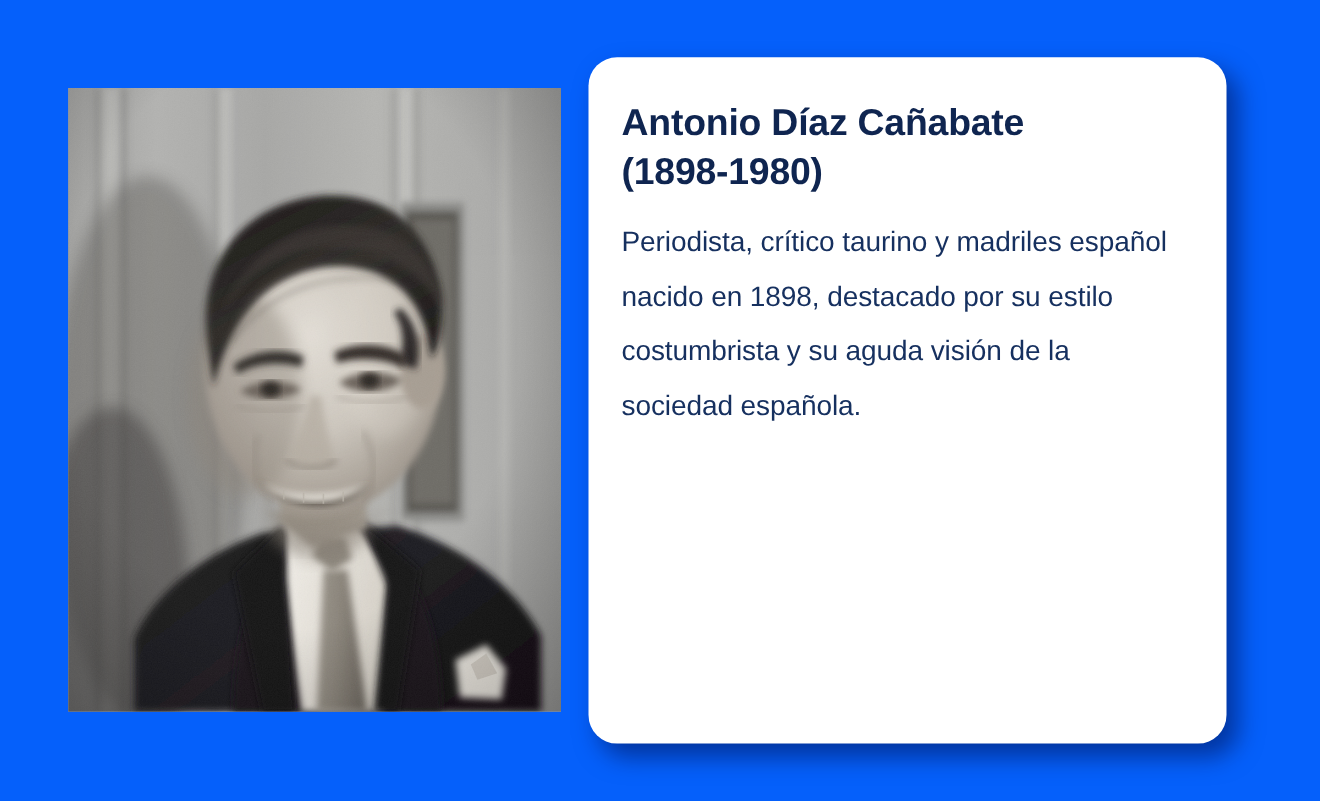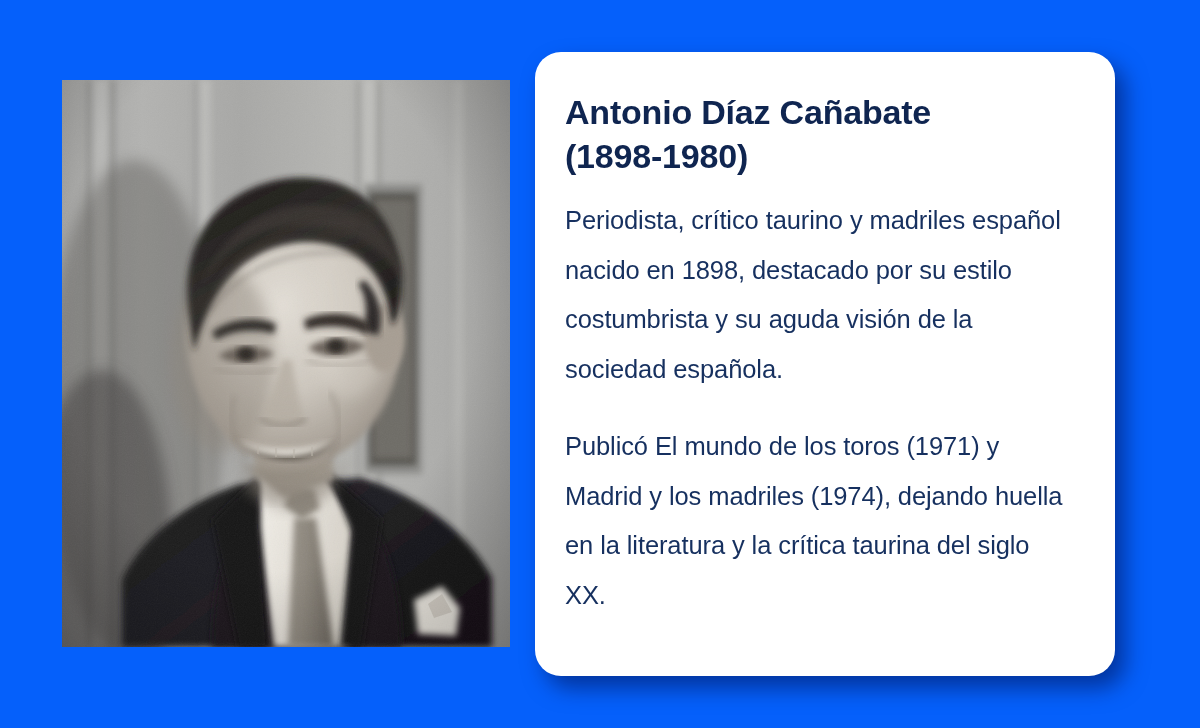--- a/index.html
+++ b/index.html
@@ -234,16 +234,15 @@
       <rect x="0" y="0" width="448" height="567" fill="url(#vignette)"></rect>
     </svg>
   </div>
 
   <div class="info-card">
     <h1 class="card-title">Antonio Díaz Cañabate
 (1898-1980)</h1>
 
     <p class="card-paragraph">Periodista, crítico taurino y madriles español nacido en 1898, destacado por su estilo costumbrista y su aguda visión de la sociedad española.</p>
 
-    <p class="card-paragraph">Publicó El mundo de los toros (1971) y Madrid y los madriles (1974), dejando huella en la literatura y la crítica taurina del siglo XX.</p>
   </div>
 
 </div>
 
 </body></html>

